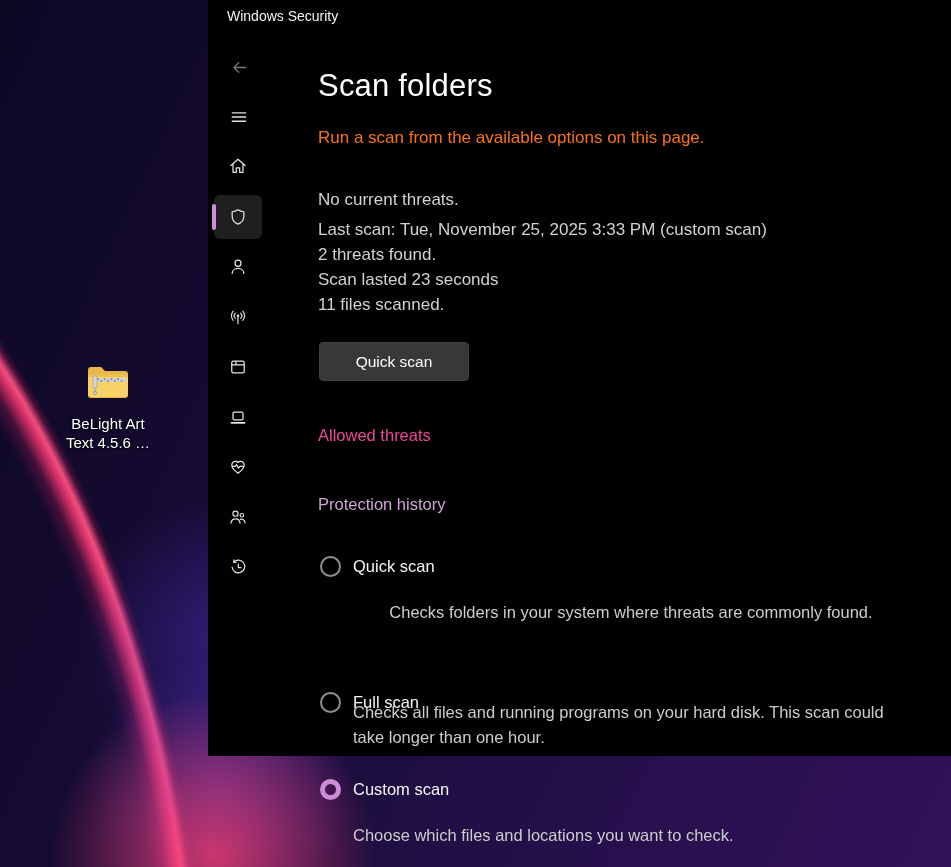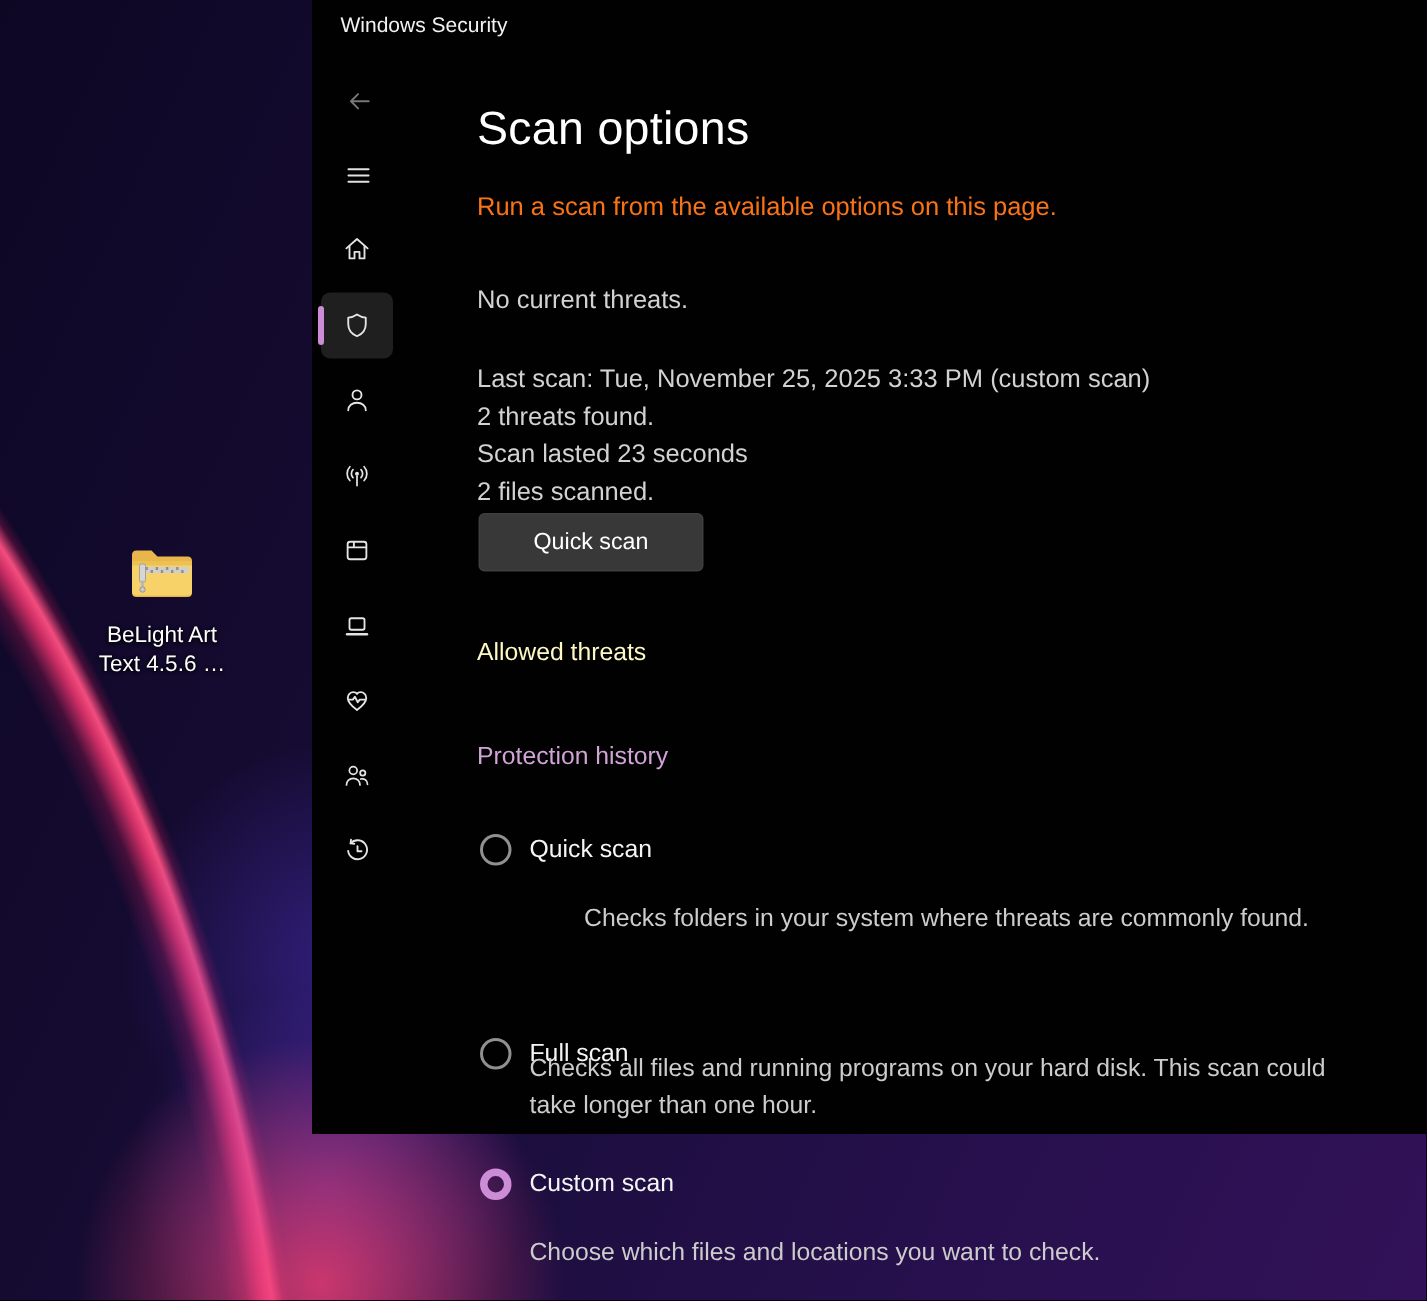--- a/index.html
+++ b/index.html
@@ -68,21 +68,21 @@
   }
   .nav-item.selected { background:#1f1f1f; }
   .nav-item svg { width:20px; height:20px; }
   .accent-pill {
     position:absolute; left:4px; width:3.5px; height:26px; border-radius:3px;
   }
   .page-title { position:absolute; left:110px; top:68px; font-size:31px; font-weight:300; letter-spacing:0.2px; color:#fff; }
   .page-subtitle { position:absolute; left:110px; top:128px; font-size:17px; color:#f97316; }
 
   .status-block { position:absolute; left:110px; top:190px; font-size:17px; color:#d2d2d2; }
-  .status-block .headline { margin-bottom:30px; }
+  .status-block .headline { margin-bottom:7px; }
   .status-block .line { line-height:25px; }
 
   .quick-scan-btn {
     position:absolute; left:111px; top:342px; width:150px; height:39px;
     background:#383838; border:1px solid #3f3f3f; border-radius:4px;
     color:#fff; font-size:15.5px; font-family:inherit; cursor:pointer;
     display:flex; align-items:center; justify-content:center;
   }
 
   .link { position:absolute; left:110px; font-size:16.5px; cursor:pointer; }
@@ -216,34 +216,34 @@
 
     <div class="nav-item" style="top:545px">
       <svg viewBox="0 0 24 24" fill="none" stroke="currentColor" stroke-width="1.5" stroke-linecap="round" stroke-linejoin="round">
         <path d="M6.9 6.2 A7.6 7.6 0 1 1 4.9 12.3"></path>
         <path d="M7.2 3.4 l-.3 2.9 2.9 .3"></path>
         <path d="M12.4 8.6 v4 h3.2"></path>
       </svg>
     </div>
   </div>
 
-  <div class="page-title">Scan options</div>
+  <div class="page-title">Scan folders</div>
   <div class="page-subtitle">Run a scan from the available options on this page.</div>
 
   <div class="status-block">
     <div class="headline">No current threats.</div>
     <div class="line">Last scan: Tue, November 25, 2025 3:33 PM (custom scan)</div>
     <div class="line">2 threats found.</div>
     <div class="line">Scan lasted 23 seconds</div>
-    <div class="line">2 files scanned.</div>
+    <div class="line">11 files scanned.</div>
   </div>
 
   <button class="quick-scan-btn">Quick scan</button>
 
-  <a class="link allowed" style="color:#fef9c3">Allowed threats</a>
+  <a class="link allowed" style="color:#ec4899">Allowed threats</a>
   <a class="link history" style="color:#d1a3d6">Protection history</a>
 
   <div class="option-row row-quick">
     <span class="radio"></span>
     <span class="option-label">Quick scan</span>
   </div>
   <div class="option-desc desc-quick">Checks folders in your system where threats are commonly found.</div>
 
   <div class="option-row row-full">
     <span class="radio"></span>

